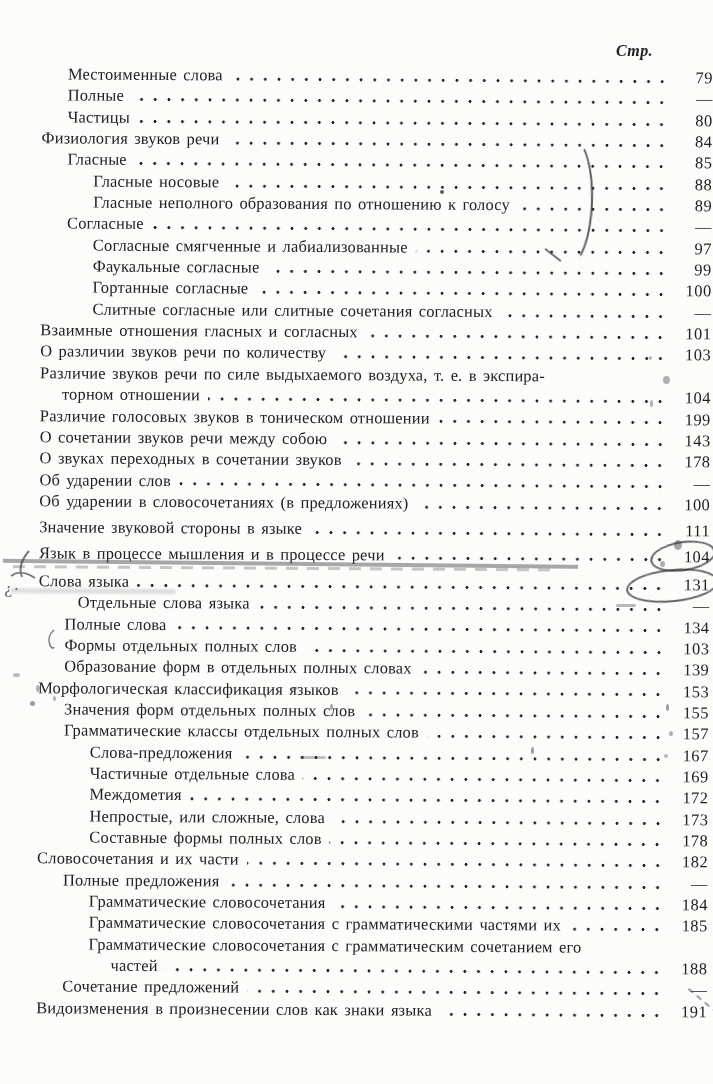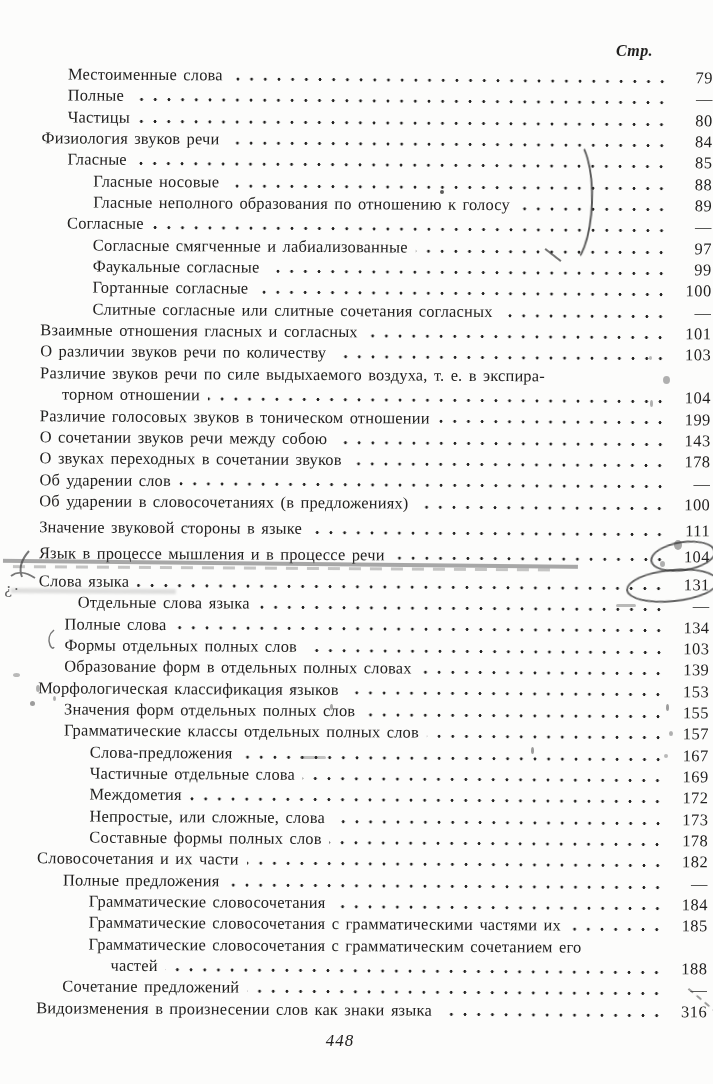--- a/index.html
+++ b/index.html
@@ -267,25 +267,24 @@
     <span class="pageno">188</span>
   </div>
       <div class="row" style="padding-left: 68px;">
     <span class="title">Сочетание предложений</span>
     <span class="leader"></span>
     <span class="pageno">—</span>
   </div>
       <div class="row" style="padding-left: 42px;">
     <span class="title">Видоизменения в произнесении слов как знаки языка</span>
     <span class="leader"></span>
-    <span class="pageno">316</span>
+    <span class="pageno">191</span>
   </div>
     </div>
 
-  <div class="footer">448</div>
 
   <div class="margin-arc"></div>
   <div class="arc-tail"></div>
 
   <svg class="pencil-svg" style="left:8px;top:548px" width="30" height="34">
     <path d="M21 3 C14 11 10 19 14 29" stroke-width="2"></path>
     <path d="M3 28 C9 23 18 24 27 30" stroke-width="1.8"></path>
   </svg>
   <div class="margin-note">¿·</div>
   <svg class="pencil-svg" style="left:44px;top:628px" width="14" height="24">

